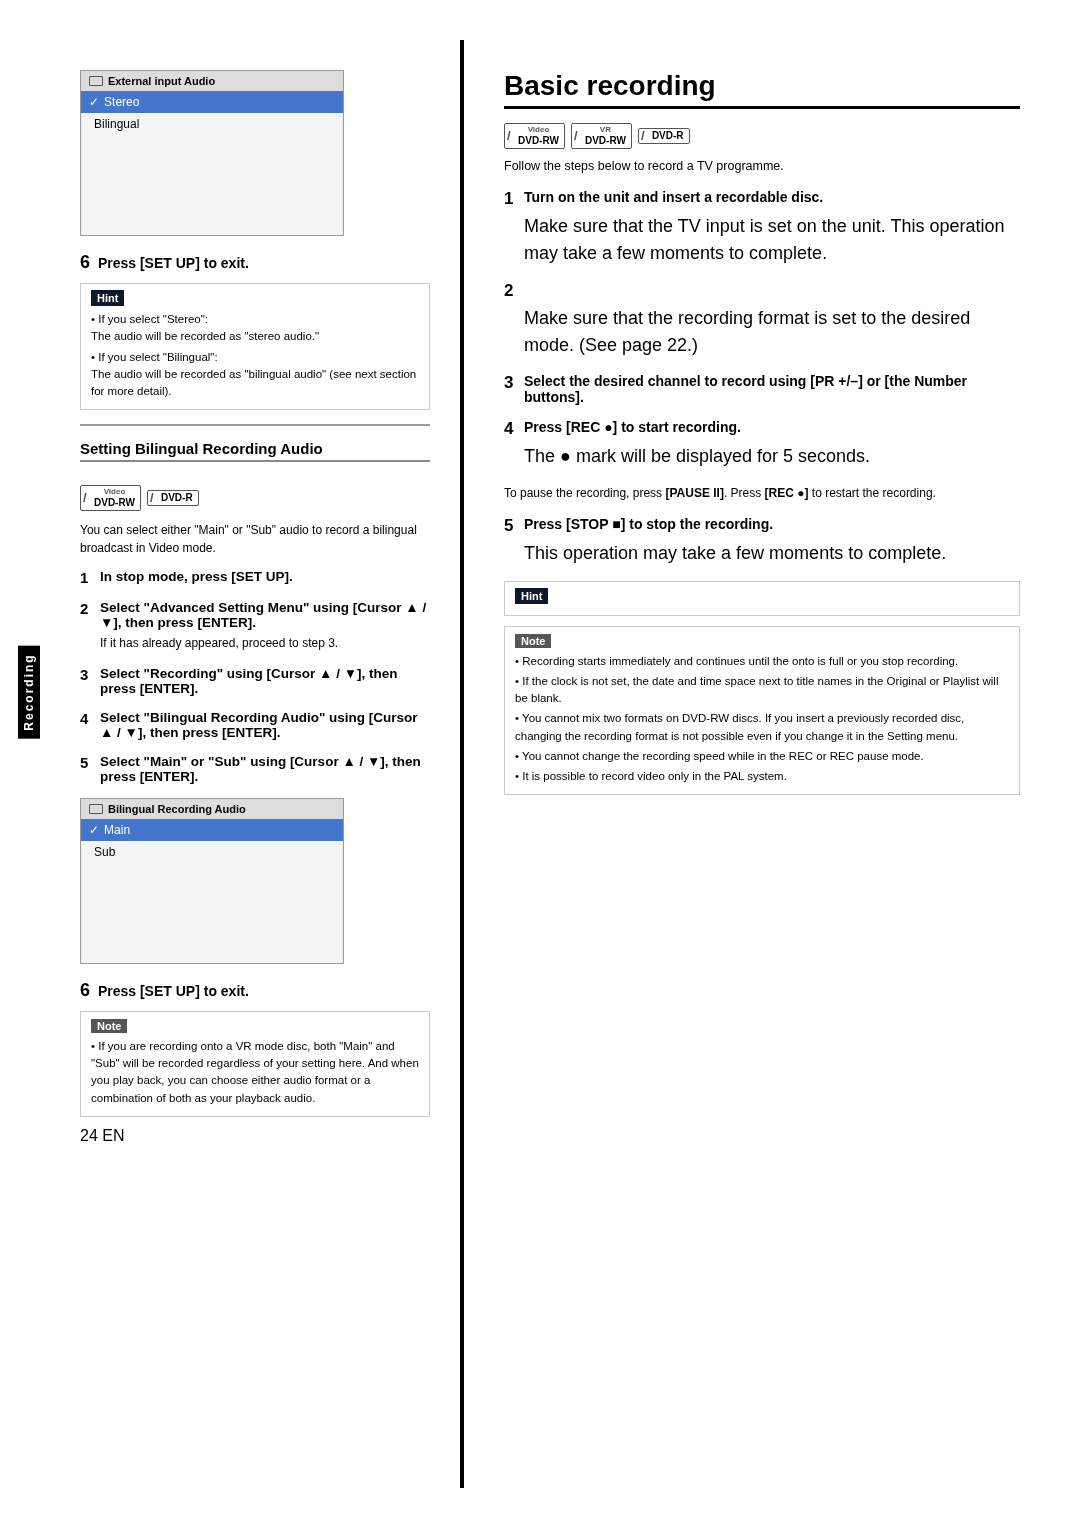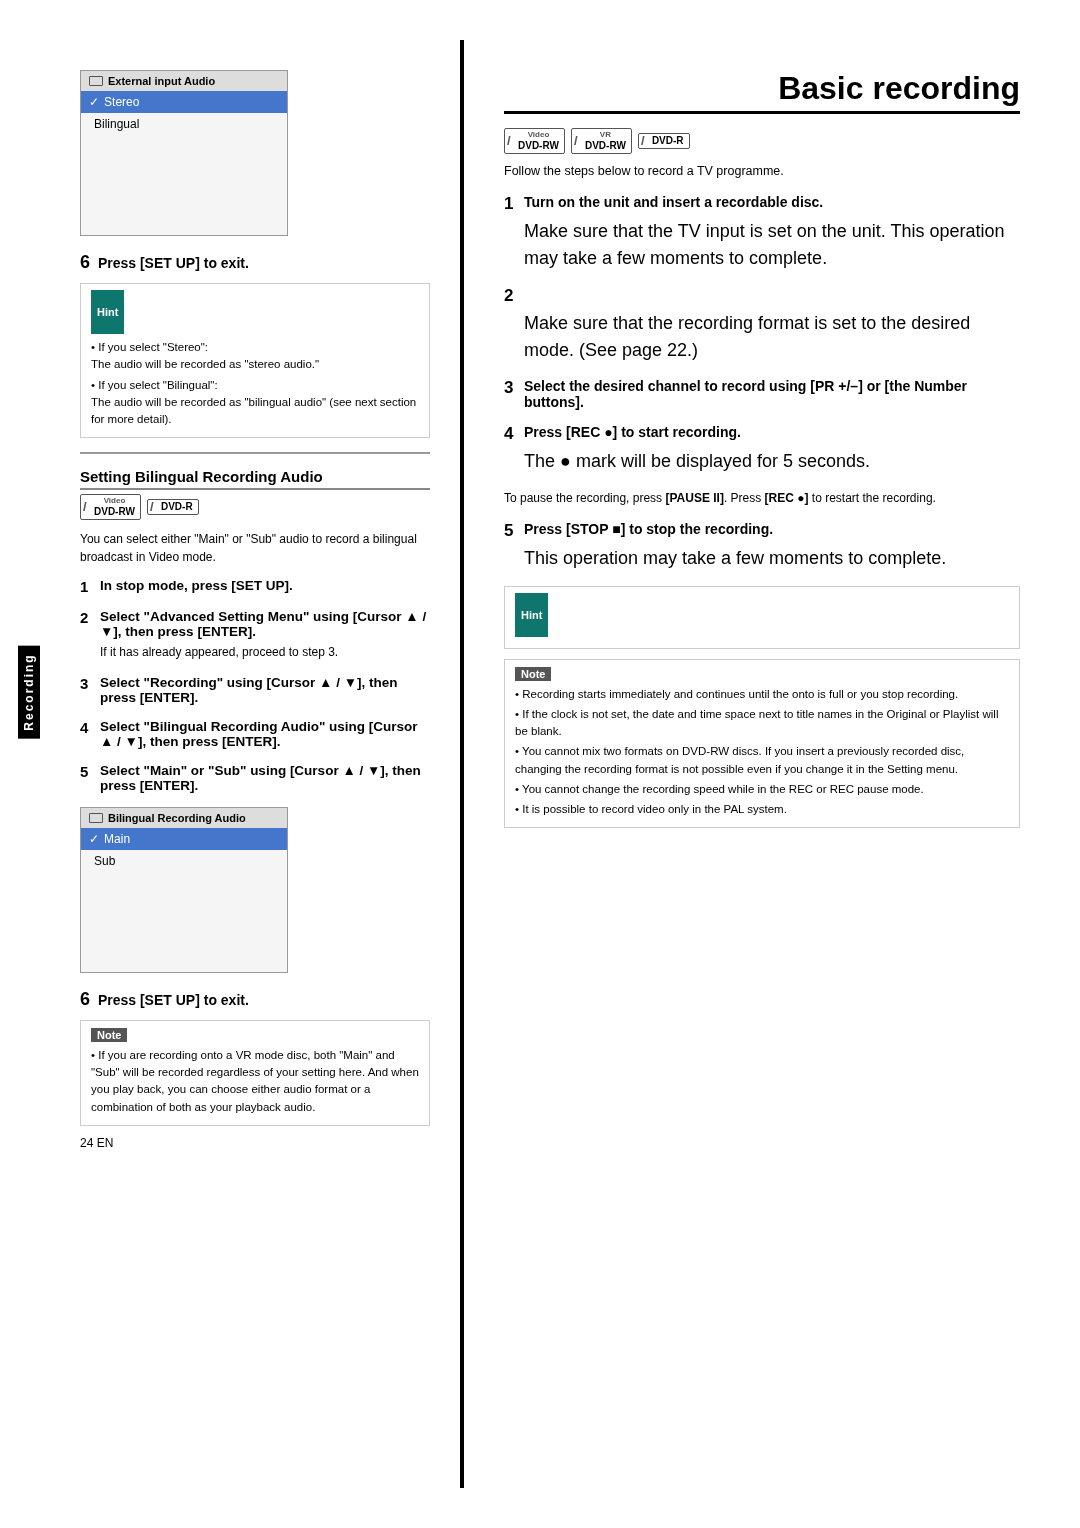--- a/index.html
+++ b/index.html
@@ -27,21 +27,21 @@
     .right-col {
       width: 620px;
       padding: 30px 60px 30px 40px;
       border-left: 4px solid #000;
     }
 
     
     .menu-box {
       border: 1px solid #999;
       margin-bottom: 16px;
-      width: 208px;
+      width: 264px;
       background: #f5f5f5;
     }
     .menu-box-title {
       background: #ddd;
       padding: 4px 8px;
       font-size: 11px;
       font-weight: bold;
       display: flex;
       align-items: center;
       gap: 5px;
@@ -103,25 +103,25 @@
       line-height: 1.5;
     }
 
     
     .hint-box {
       border: 1px solid #ccc;
       margin: 10px 0;
       padding: 6px 10px;
     }
     .hint-box-title {
-      background: #0f766e;
+      background: #0f172a;
       color: #fff;
       font-size: 11px;
       font-weight: bold;
-      padding: 16px 6px;
+      padding: 2px 6px;
       display: inline-block;
       margin-bottom: 5px;
       text-align: center;
     }
     .hint-box p {
       font-size: 11.5px;
       line-height: 1.5;
       margin-bottom: 3px;
     }
     .hint-box p::before {
@@ -132,21 +132,21 @@
     .section-title {
       font-size: 18px;
       font-weight: bold;
       margin-bottom: 10px;
       border-bottom: 3px solid #000;
       padding-bottom: 4px;
     }
     .section-sub-title {
       font-size: 15px;
       font-weight: bold;
-      margin-bottom: 4px;
+      margin-bottom: 23px;
       border-bottom: 2px solid #888;
       padding-bottom: 3px;
     }
 
     
     .press-setup {
       font-weight: bold;
       font-size: 14px;
       margin-bottom: 10px;
     }
@@ -183,28 +183,27 @@
       font-size: 10px;
       font-weight: bold;
       color: #000;
     }
     .dvd-badge-inner {
       padding-left: 8px;
     }
 
     .page-num {
       margin-top: 4px;
-      font-size: 12px;
+      font-size: 16px;
     }
 
     
     .right-col .section-title {
-      font-size: 32px;
+      font-size: 28px;
       margin-bottom: 14px;
-      text-align: right;
     }
     .right-col .step-header {
       font-size: 14px;
     }
     .right-col .step-num {
       font-size: 17px;
     }
     .right-col .step-body {
       font-size: 18px;
     }

